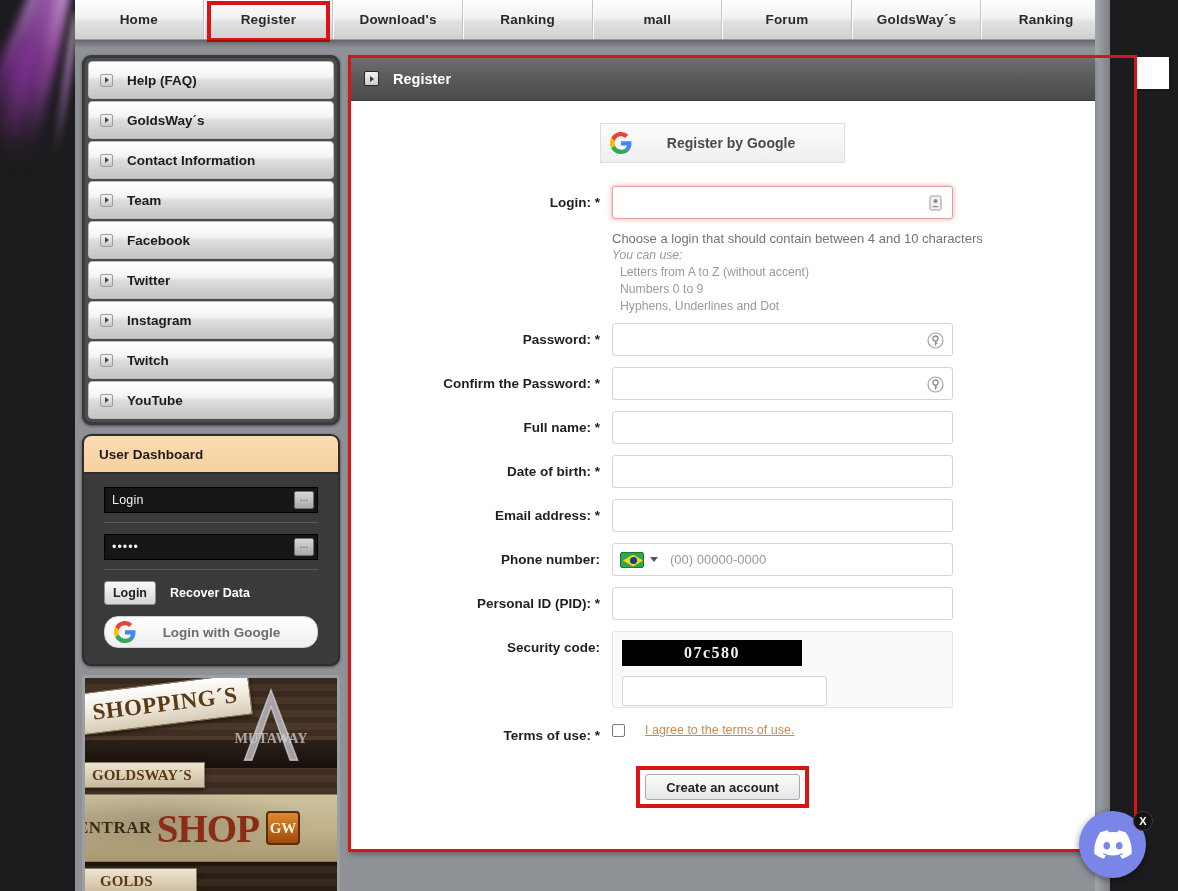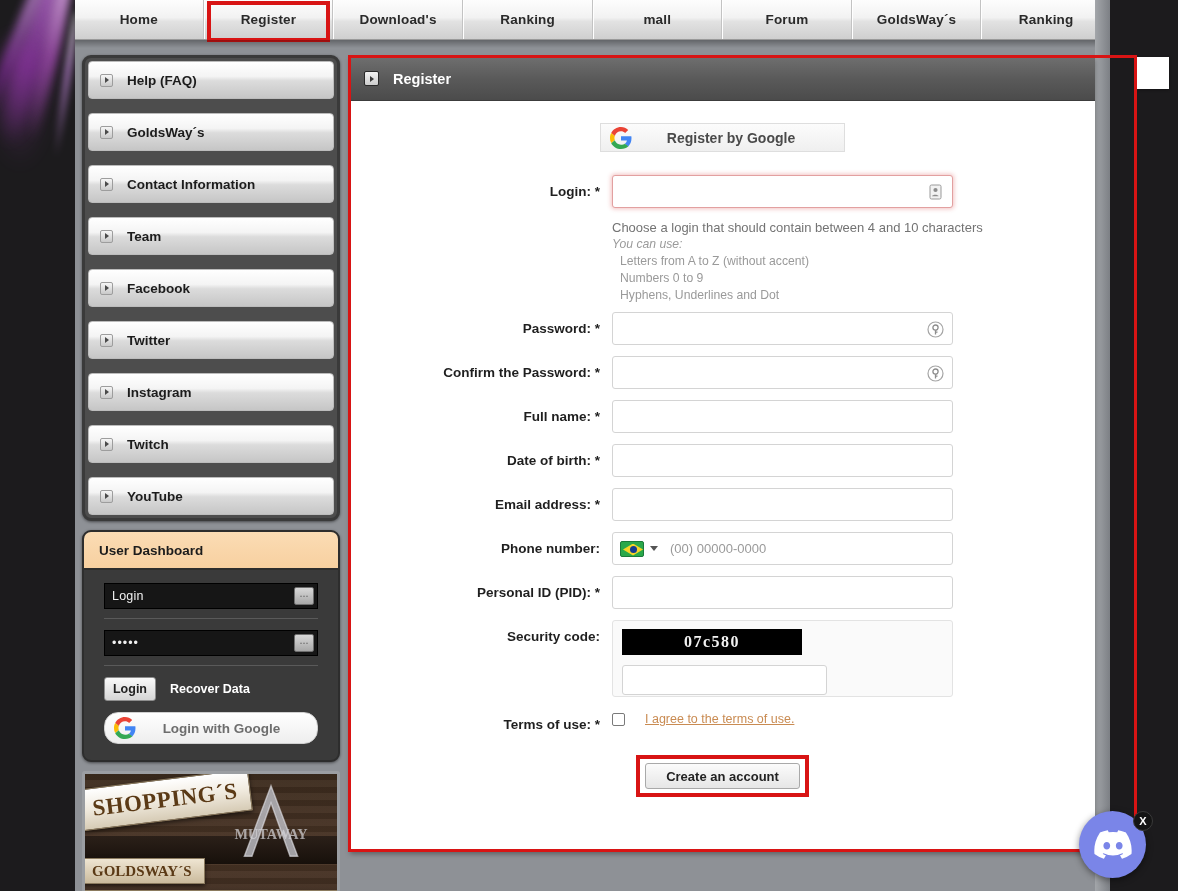--- a/index.html
+++ b/index.html
@@ -89,21 +89,21 @@
     border: 3px solid #3a3a3a;
     border-radius: 9px;
     padding: 3px;
     box-shadow: 0 1px 3px rgba(0,0,0,.5);
   }
   .menu-item {
     height: 38px;
     display: flex; align-items: center;
     background: linear-gradient(180deg,#ffffff 0%,#f4f4f4 40%,#dcdcdc 52%,#c6c6c6 100%);
     border-radius: 4px;
-    margin-bottom: 14px;
+    margin-bottom: 2px;
     cursor: pointer;
     border: 1px solid #bcbcbc;
   }
   .menu-item:last-child { margin-bottom: 0; }
   .mi-arrow {
     width: 13px; height: 13px;
     margin-left: 11px; margin-right: 14px;
     background: linear-gradient(180deg,#f6f6f6,#c9c9c9);
     border: 1px solid #9d9d9d;
     border-radius: 2px;
@@ -293,21 +293,21 @@
   #red-outline {
     position: absolute; left: 273px; top: 55px;
     width: 789px; height: 797px;
     border: 3px solid #d81414;
     pointer-events: none;
   }
 
   
   #form-area { padding-top: 22px; }
   #google-register {
-    width: 245px; height: 29px;
+    width: 245px; height: 40px;
     margin: 0 auto 23px auto;
     background: linear-gradient(180deg,#fcfcfc,#efefef);
     border: 1px solid #dedede;
     display: flex; align-items: center;
     cursor: pointer;
   }
   #google-register .glabel {
     flex: 1; text-align: center; padding-right: 14px;
     font-size: 14px; font-weight: 700; color: #4a4a4a;
   }

